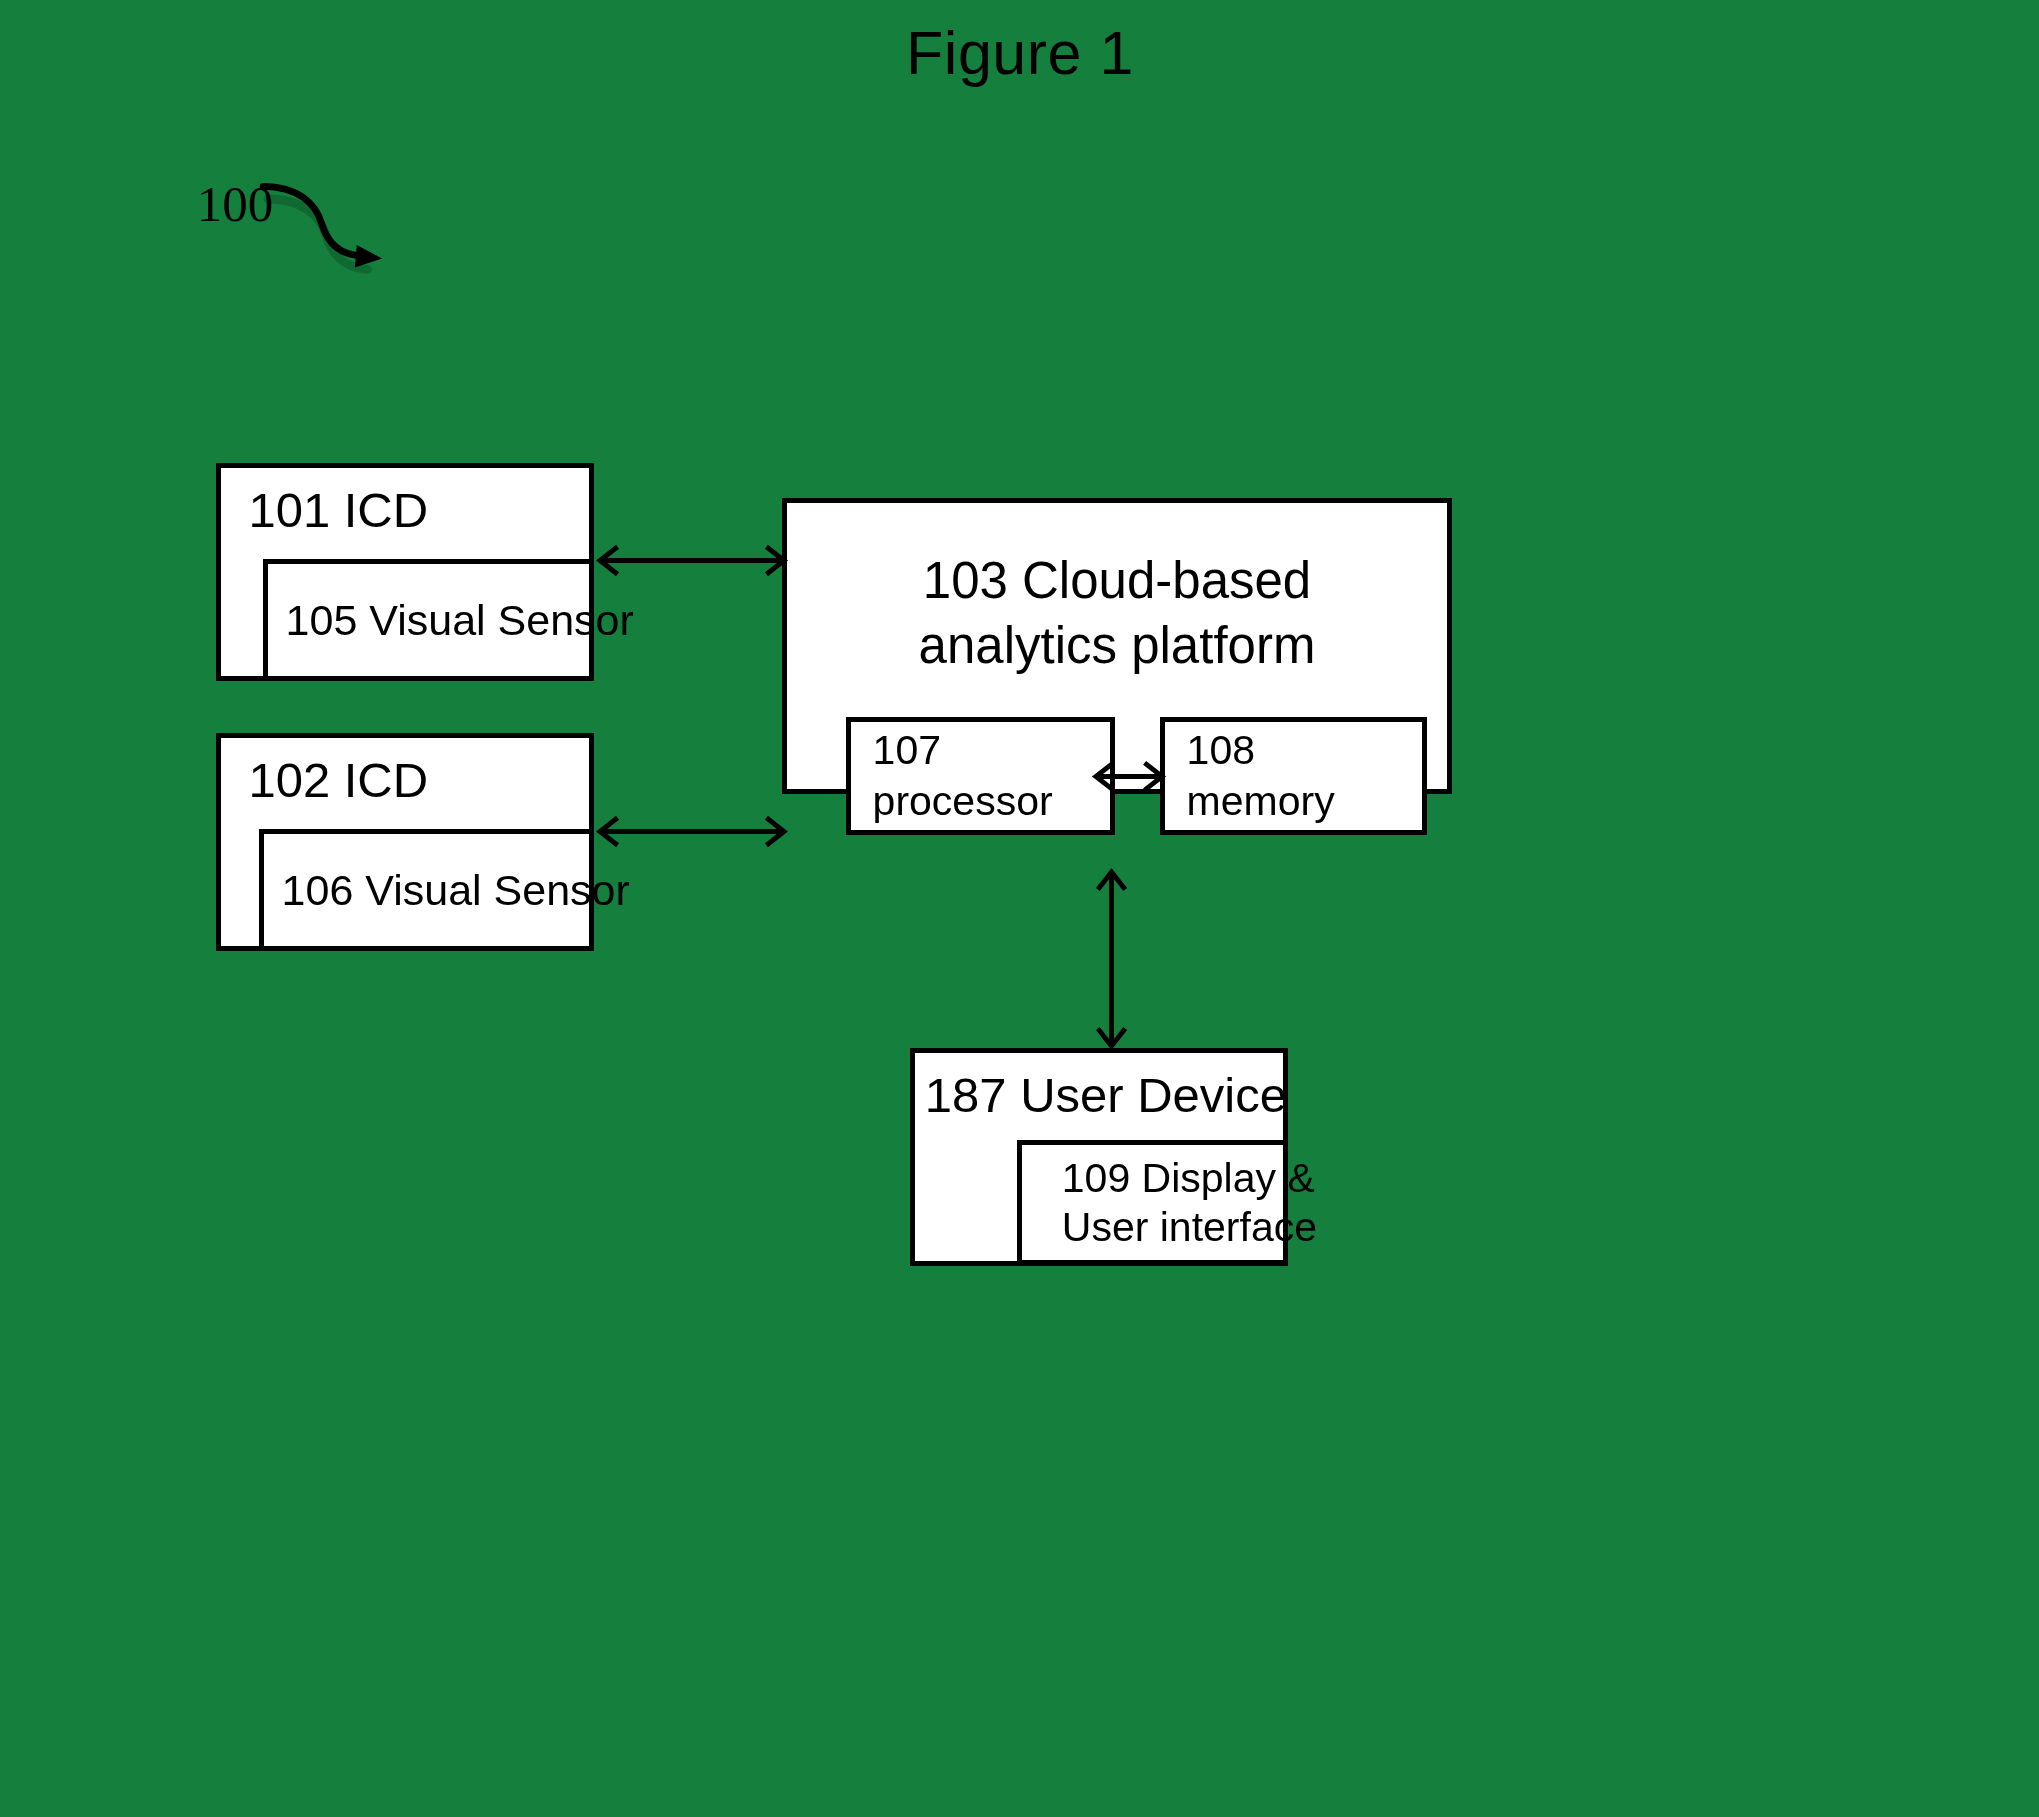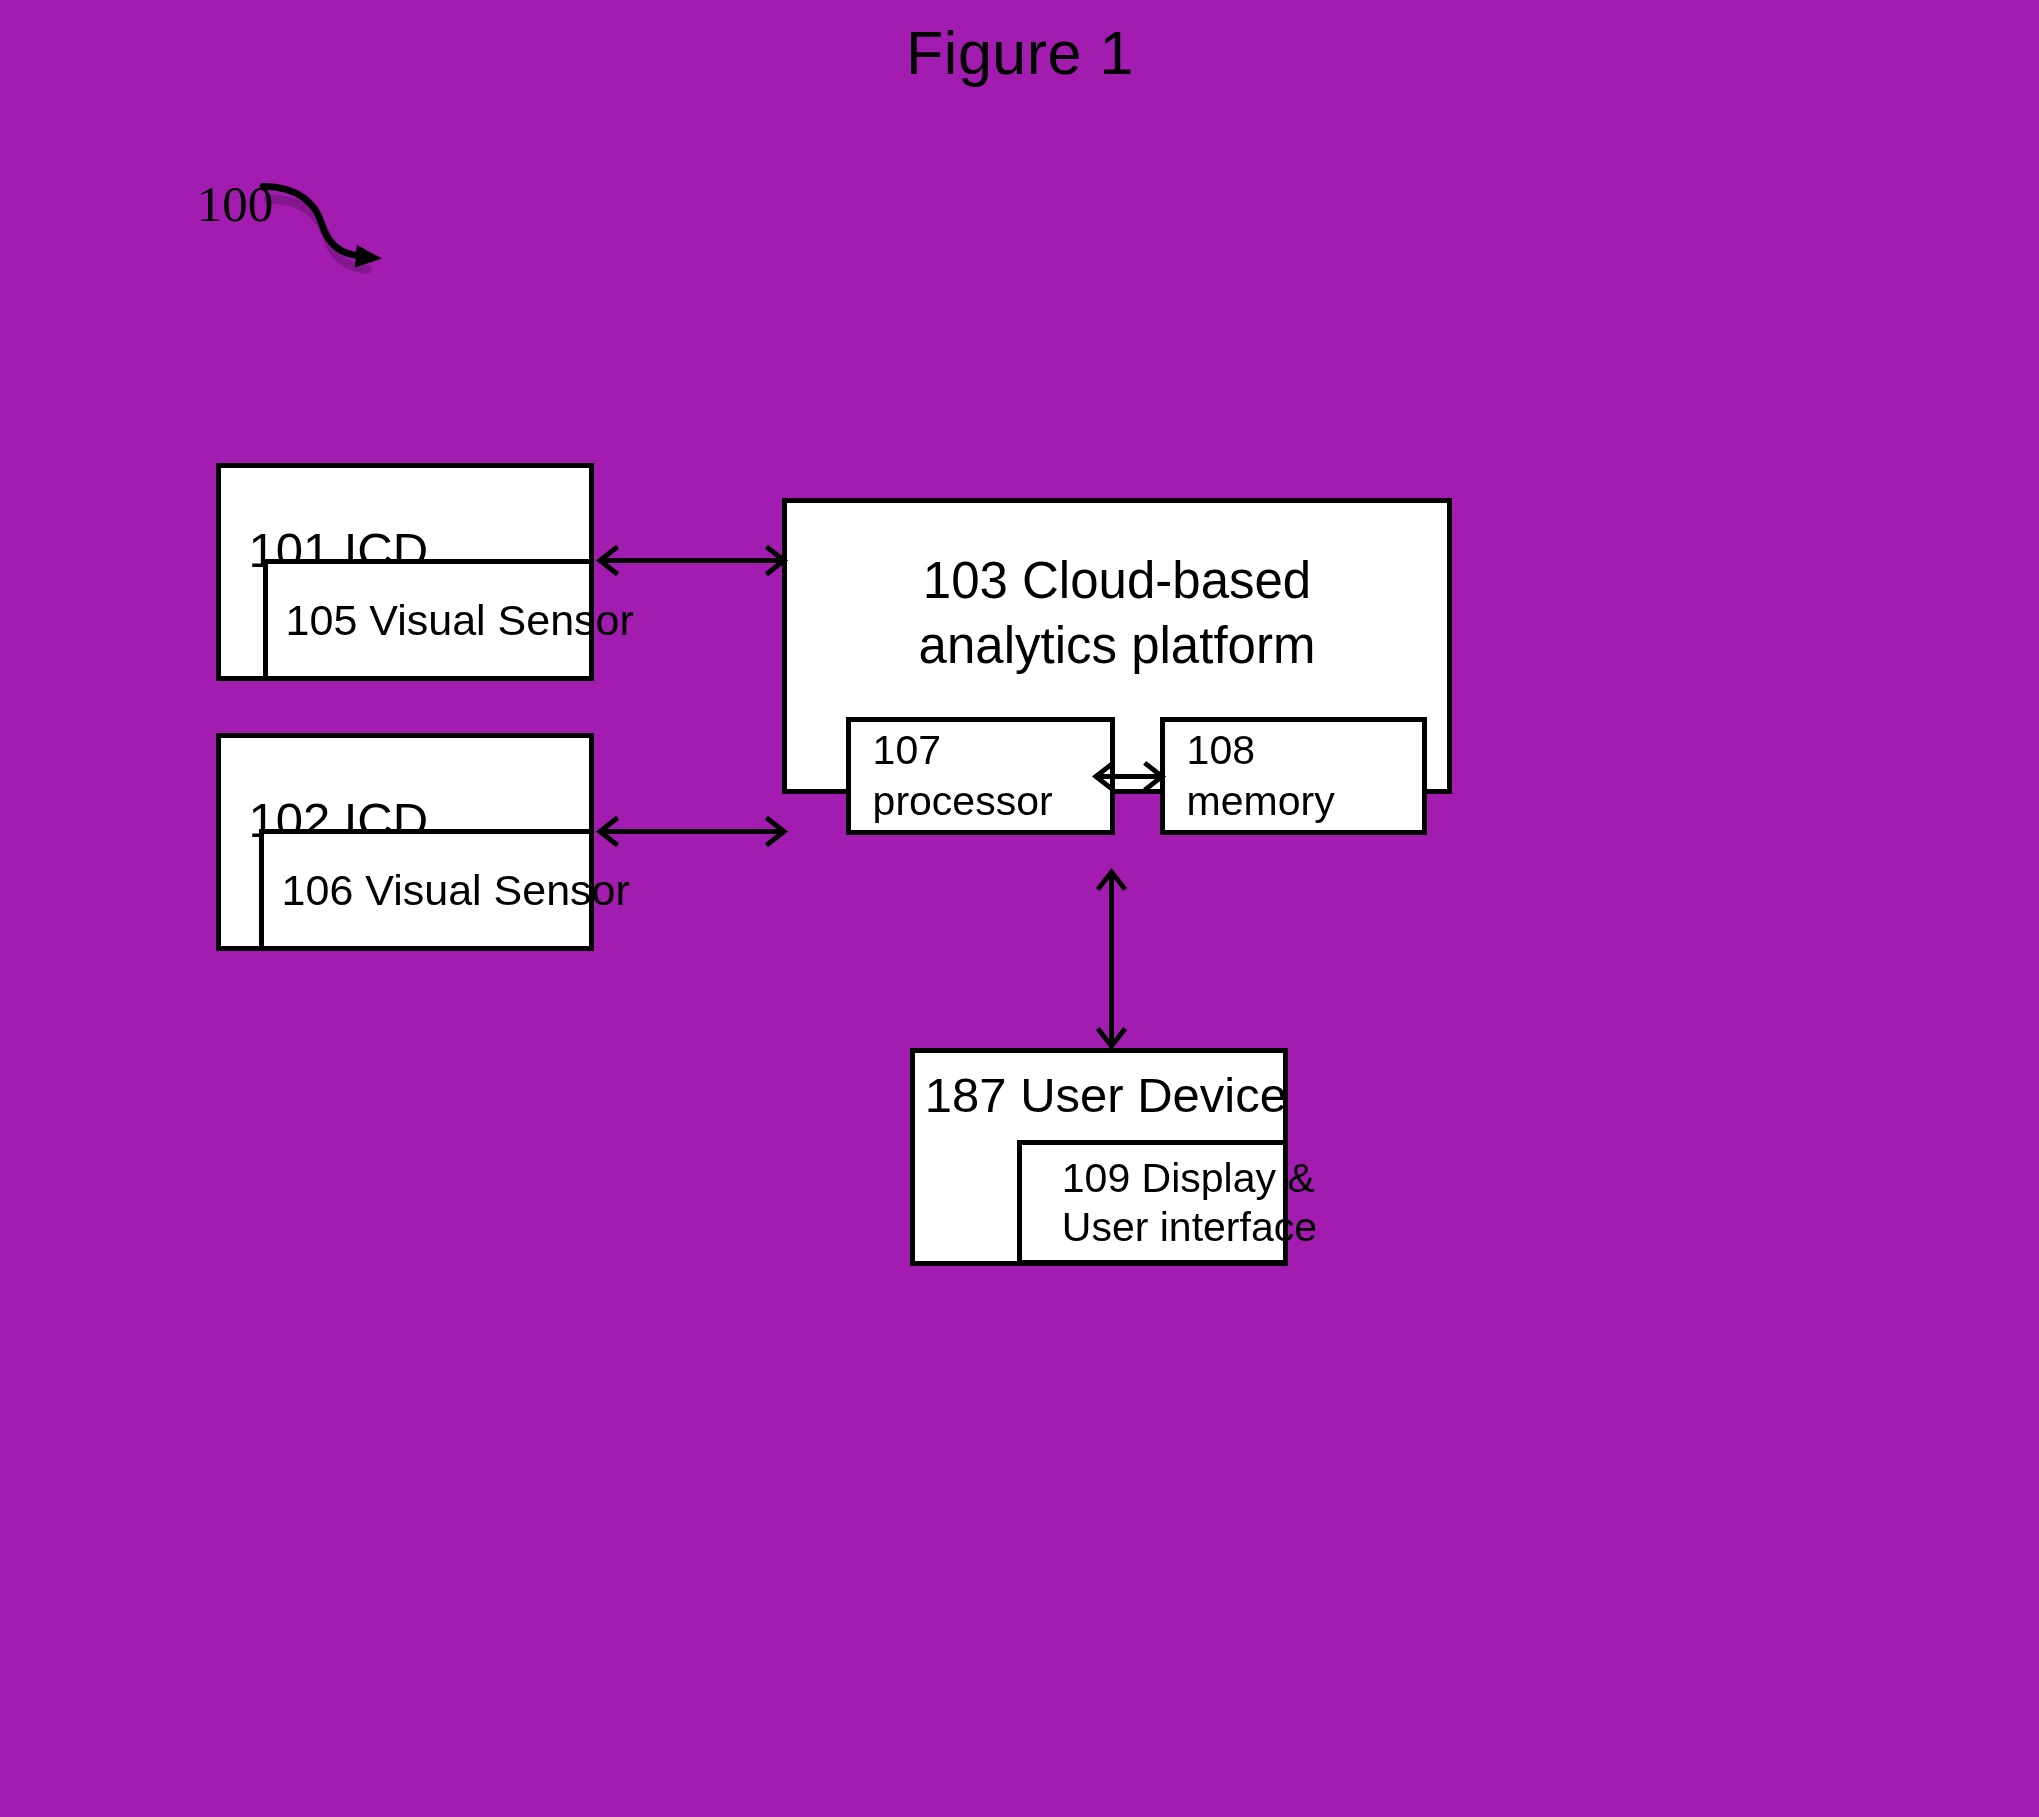--- a/index.html
+++ b/index.html
@@ -9,21 +9,21 @@
     background: #ffffff;
   }
   body {
     font-family: "Liberation Sans", sans-serif;
     color: #000000;
   }
   #canvas {
     position: relative;
     width: 2040px;
     height: 1817px;
-    background: #a21caf;
+    background: #15803d;
     overflow: hidden;
   }
 
   
   .fig-title {
     position: absolute;
     left: 0;
     top: 17.6px;
     width: 2040px;
     text-align: center;
@@ -74,21 +74,20 @@
 
   
   #icd-101 { left: 216px; top: 463px; width: 378px; height: 218px; z-index: 2; }
   #icd-102 { left: 216px; top: 733px; width: 378px; height: 218px; z-index: 2; }
   #user-device-104 { left: 910px; top: 1048px; width: 378px; height: 218px; z-index: 2; }
 
   #icd-101 .block-title,
   #icd-102 .block-title {
     left: 27.4px; top: 13.7px;
     font-size: 49px;
-    margin-top: 40px;
   }
   #user-device-104 .block-title {
     left: 9.8px; top: 13.7px;
     font-size: 49px;
   }
 
   
   .subblock {
     position: absolute;
     box-sizing: border-box;

